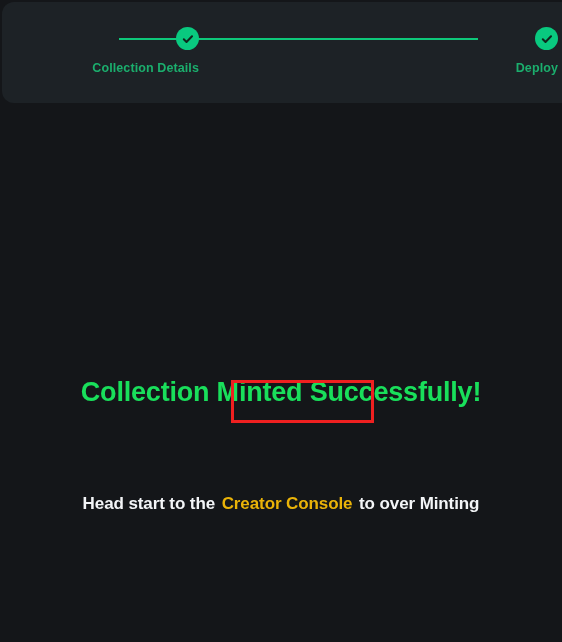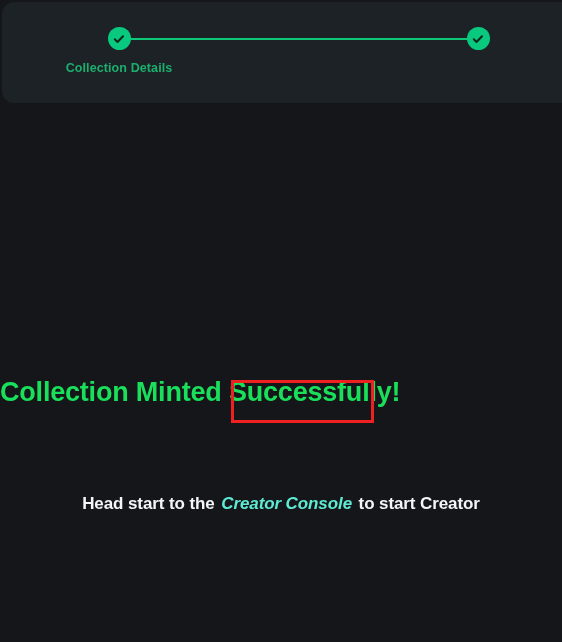--- a/index.html
+++ b/index.html
@@ -43,21 +43,21 @@
     width: 359px;
     height: 1.5px;
     background: #0ec87a;
   }
 
   .step {
     position: absolute;
     top: 25px;
     width: 160px;
     margin-left: -80px;
-    text-align: center;
+    text-align: right;
   }
   .step-1 { left: 117px; }
   .step-2 { left: 296px; }
   .step-3 { left: 476px; }
 
   .step-circle {
     width: 23px;
     height: 23px;
     border-radius: 50%;
     background: #09c97f;
@@ -91,46 +91,45 @@
     width: 562px;
     height: 539px;
     background: #141619;
   }
 
   .success-heading {
     position: absolute;
     top: 274px;
     left: 0;
     width: 562px;
-    text-align: left;
+    text-align: center;
     font-size: 27px;
     font-weight: 700;
     color: #19df5b;
     letter-spacing: -0.2px;
   }
 
   .subtitle {
     position: absolute;
     top: 391px;
     left: 0;
     width: 562px;
     text-align: center;
     font-size: 17px;
     font-weight: 700;
     color: #f3f5f7;
     letter-spacing: -0.1px;
     white-space: nowrap;
   }
 
   .console-link {
-    color: #5eead4;
+    color: #eab308;
     text-decoration: none;
     cursor: pointer;
     padding: 0 2px;
-    font-style: italic;
   }
 
   
   .annotation-box {
     position: absolute;
     left: 231px;
     top: 380px;
     width: 143px;
     height: 43px;
     border: 3px solid #ef2020;
@@ -159,30 +158,31 @@
 
 
     <div class="step step-3">
       <div class="step-circle">
         <span>
           <svg viewBox="0 0 16 16" aria-hidden="true">
             <path d="M3.2 8.3 L6.3 11.4 L12.6 4.9" fill="none" stroke="#10261d" stroke-width="2.3" stroke-linecap="round" stroke-linejoin="round"></path>
           </svg>
         </span>
       </div>
+      <div class="step-label">Deploy</div>
     </div>
 
   </div>
 </div>
 
 <div class="content">
 
   <div class="success-heading">Collection Minted Successfully!</div>
 
   <div class="subtitle">
     <span>Head start to the</span>
     <a class="console-link" href="#">Creator Console</a>
-    <span>to start Creator</span>
+    <span>to over Minting</span>
   </div>
 
 </div>
 
 <div class="annotation-box"></div>
 
 </body></html>

